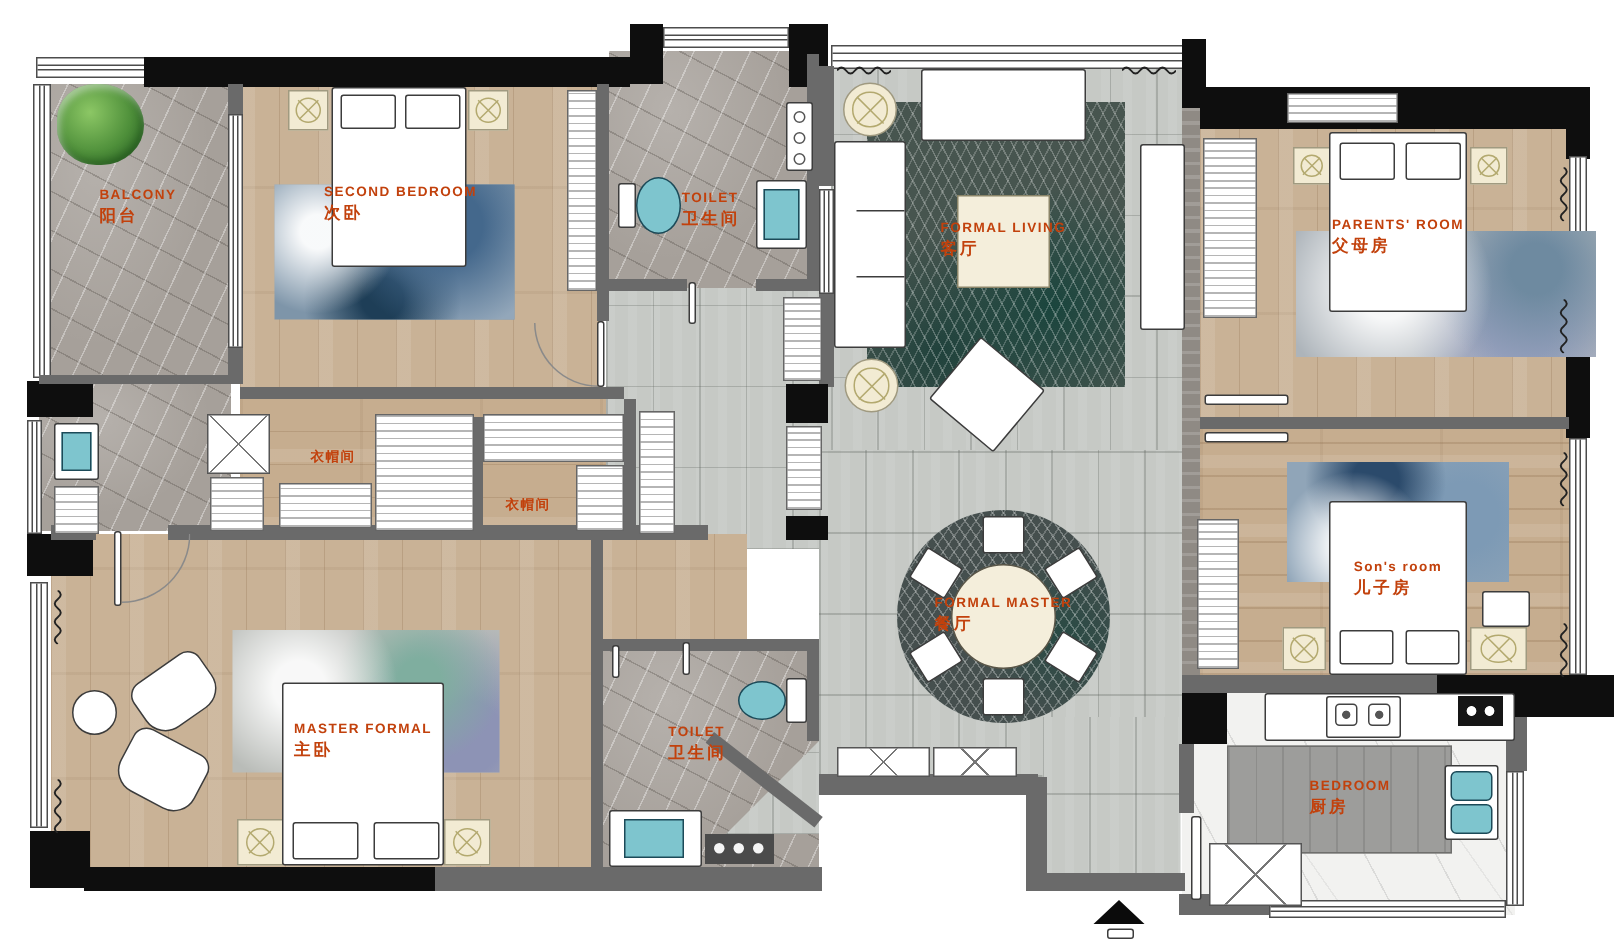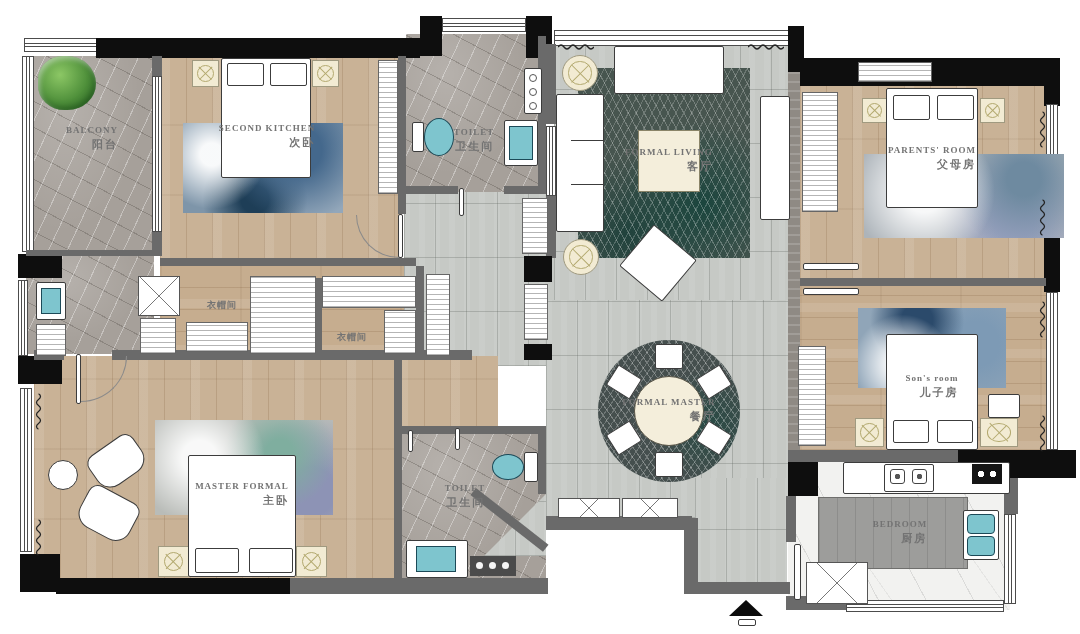--- a/index.html
+++ b/index.html
@@ -66,21 +66,21 @@
     radial-gradient(circle at 88% 75%,#8d93b5 0 14%,transparent 45%),#b9bcb8}
   .rugC{background:
     radial-gradient(circle at 30% 45%,rgba(255,255,255,.9) 0 14%,transparent 48%),
     radial-gradient(circle at 80% 30%,#6e8aa0 0 10%,transparent 42%),
     radial-gradient(circle at 75% 80%,#9aa2c0 0 12%,transparent 45%),#adb4ba}
   .rugD{background:
     radial-gradient(circle at 30% 70%,rgba(255,255,255,.92) 0 12%,transparent 42%),
     radial-gradient(circle at 40% 15%,#2b4a6b 0 14%,transparent 42%),
     radial-gradient(circle at 80% 45%,#7d9ab5 0 18%,transparent 55%),#90a5b8}
   
-  .lbl{position:absolute;transform:translate(-50%,-50%);text-align:right;color:#737373;font-family:Liberation Serif, serif;white-space:nowrap;z-index:9}
+  .lbl{position:absolute;transform:translate(-50%,-50%);text-align:left;color:#c2410c;font-family:Liberation Sans, sans-serif;white-space:nowrap;z-index:9}
   .lbl .en{font-weight:bold;font-size:9px;letter-spacing:1px}
   .lbl .zh{font-weight:bold;font-size:11px;letter-spacing:2px;margin-top:2px}
   .lbl.sm .zh{font-size:9px;letter-spacing:1px}
   .dot{position:absolute;width:7px;height:7px;border-radius:50%;background:#f5f5f5}
   .burner{position:absolute;width:15px;height:15px;border:1px solid #444;border-radius:3px;background:radial-gradient(circle,#555 2.5px,transparent 3px),#fff}
   .qarc{position:absolute;border:0 solid #8a8a8a}
   .plant{background:radial-gradient(circle at 38% 35%,#8cc765,#4e8f3a 55%,#2e6b28 90%);border-radius:46% 54% 52% 48%;box-shadow:inset 2px 3px 5px rgba(255,255,255,.45),inset -2px -3px 6px rgba(0,40,0,.35)}
   .sq{position:absolute;z-index:7}
 </style>
 </head>
@@ -304,21 +304,21 @@
       </svg></div>
   <div class="sq" style="left:22px;top:528px;transform:rotate(90deg)"><svg width="36" height="8" viewBox="0 0 36 8">
         <path d="M0 4 Q3 0 6 4 T12 4 T18 4 T24 4 T30 4 T36 4" fill="none" stroke="#222" stroke-width="1.3"></path>
       </svg></div>
 
   <div class="lbl" style="left:92px;top:138px">
     <div class="en">BALCONY</div>
     <div class="zh">阳台</div>
   </div>
   <div class="lbl" style="left:267px;top:136px">
-    <div class="en">SECOND KITCHEN</div>
+    <div class="en">SECOND BEDROOM</div>
     <div class="zh">次卧</div>
   </div>
   <div class="lbl" style="left:474px;top:140px">
     <div class="en">TOILET</div>
     <div class="zh">卫生间</div>
   </div>
   <div class="lbl" style="left:669px;top:160px">
     <div class="en">FORMAL LIVING</div>
     <div class="zh">客厅</div>
   </div>

